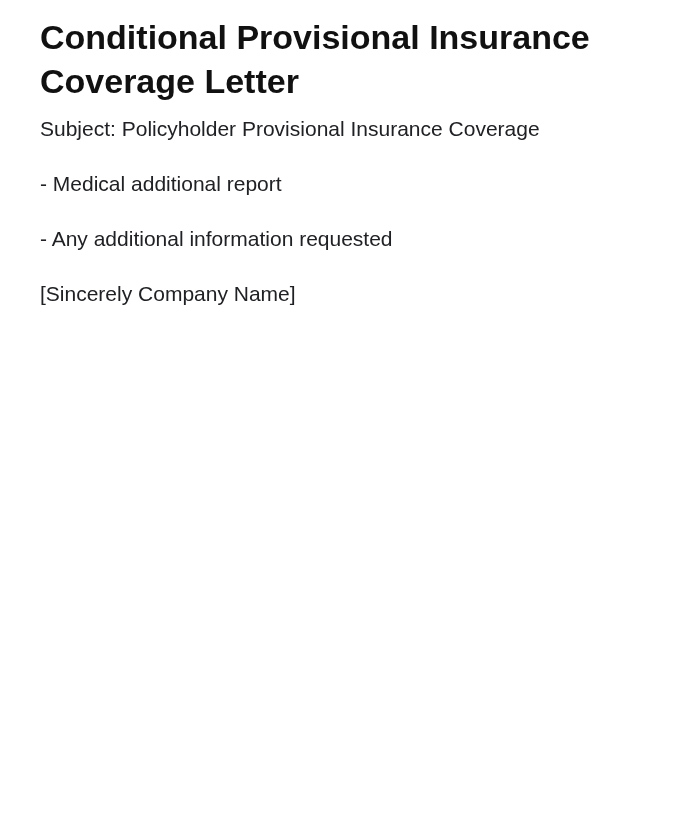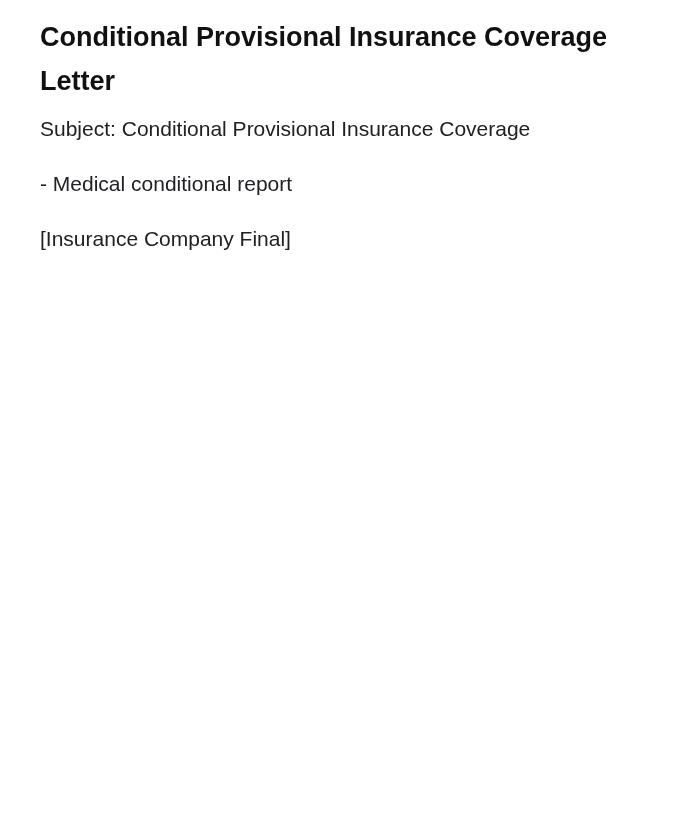--- a/index.html
+++ b/index.html
@@ -12,21 +12,21 @@
     height: 830px;
     overflow: hidden;
     font-family: "Liberation Sans", "DejaVu Sans", sans-serif;
   }
   .letter {
     padding: 15px 40px 0 40px;
     width: 620px;
   }
   .letter h1 {
     margin: 0;
-    font-size: 27px;
+    font-size: 34px;
     line-height: 44px;
     font-weight: 700;
     color: #111111;
   }
   .letter p {
     margin: 20px 0;
     font-size: 21px;
     line-height: 35px;
     font-weight: 400;
     color: #202124;
@@ -35,25 +35,26 @@
   .letter h1 + p {
     margin-top: 8px;
   }
 </style>
 </head>
 <body>
 
 <main class="letter">
   <h1>Conditional Provisional Insurance Coverage Letter</h1>
 
-  <p>Subject: Conditional Provisional Insurance Coverage</p>
+  <p>Subject: Policyholder Provisional Insurance Coverage</p>
 
 
 
-  <p>- Medical conditional report</p>
+  <p>- Medical additional report</p>
+
+
+  <p>- Any additional information requested</p>
 
 
 
 
-
-
-  <p>[Insurance Company Final]</p>
+  <p>[Sincerely Company Name]</p>
 </main>
 
 </body></html>

